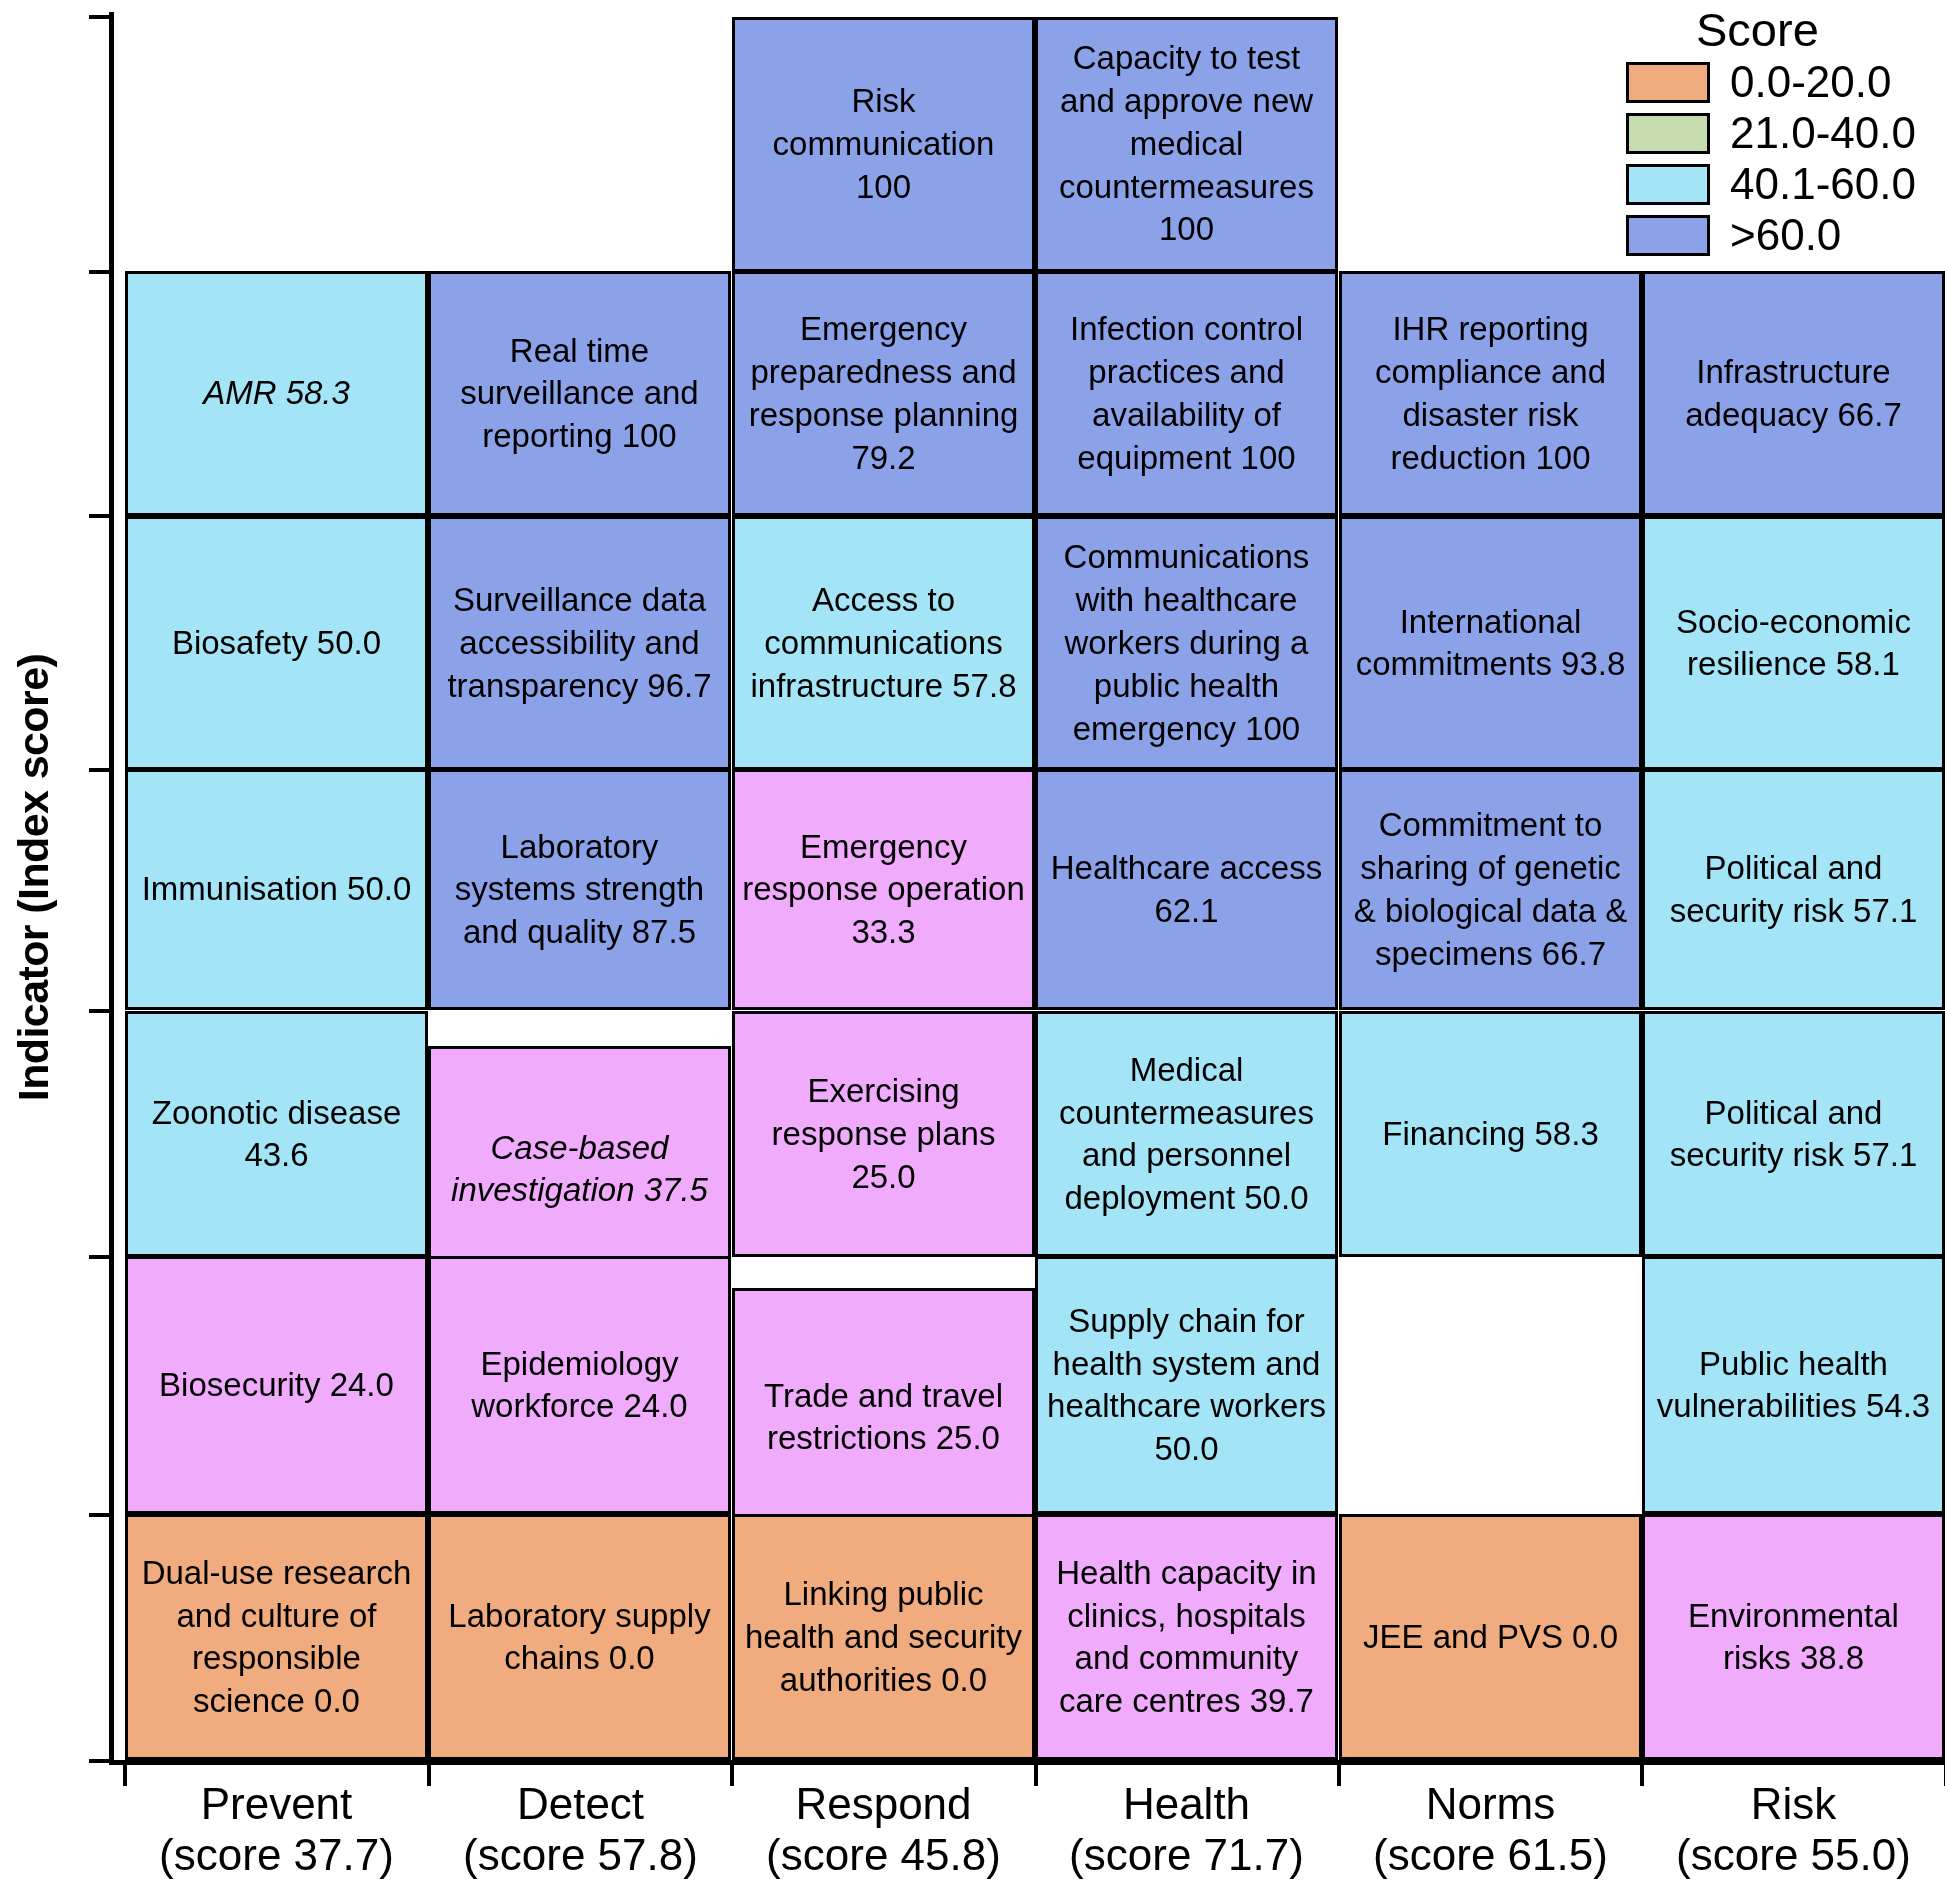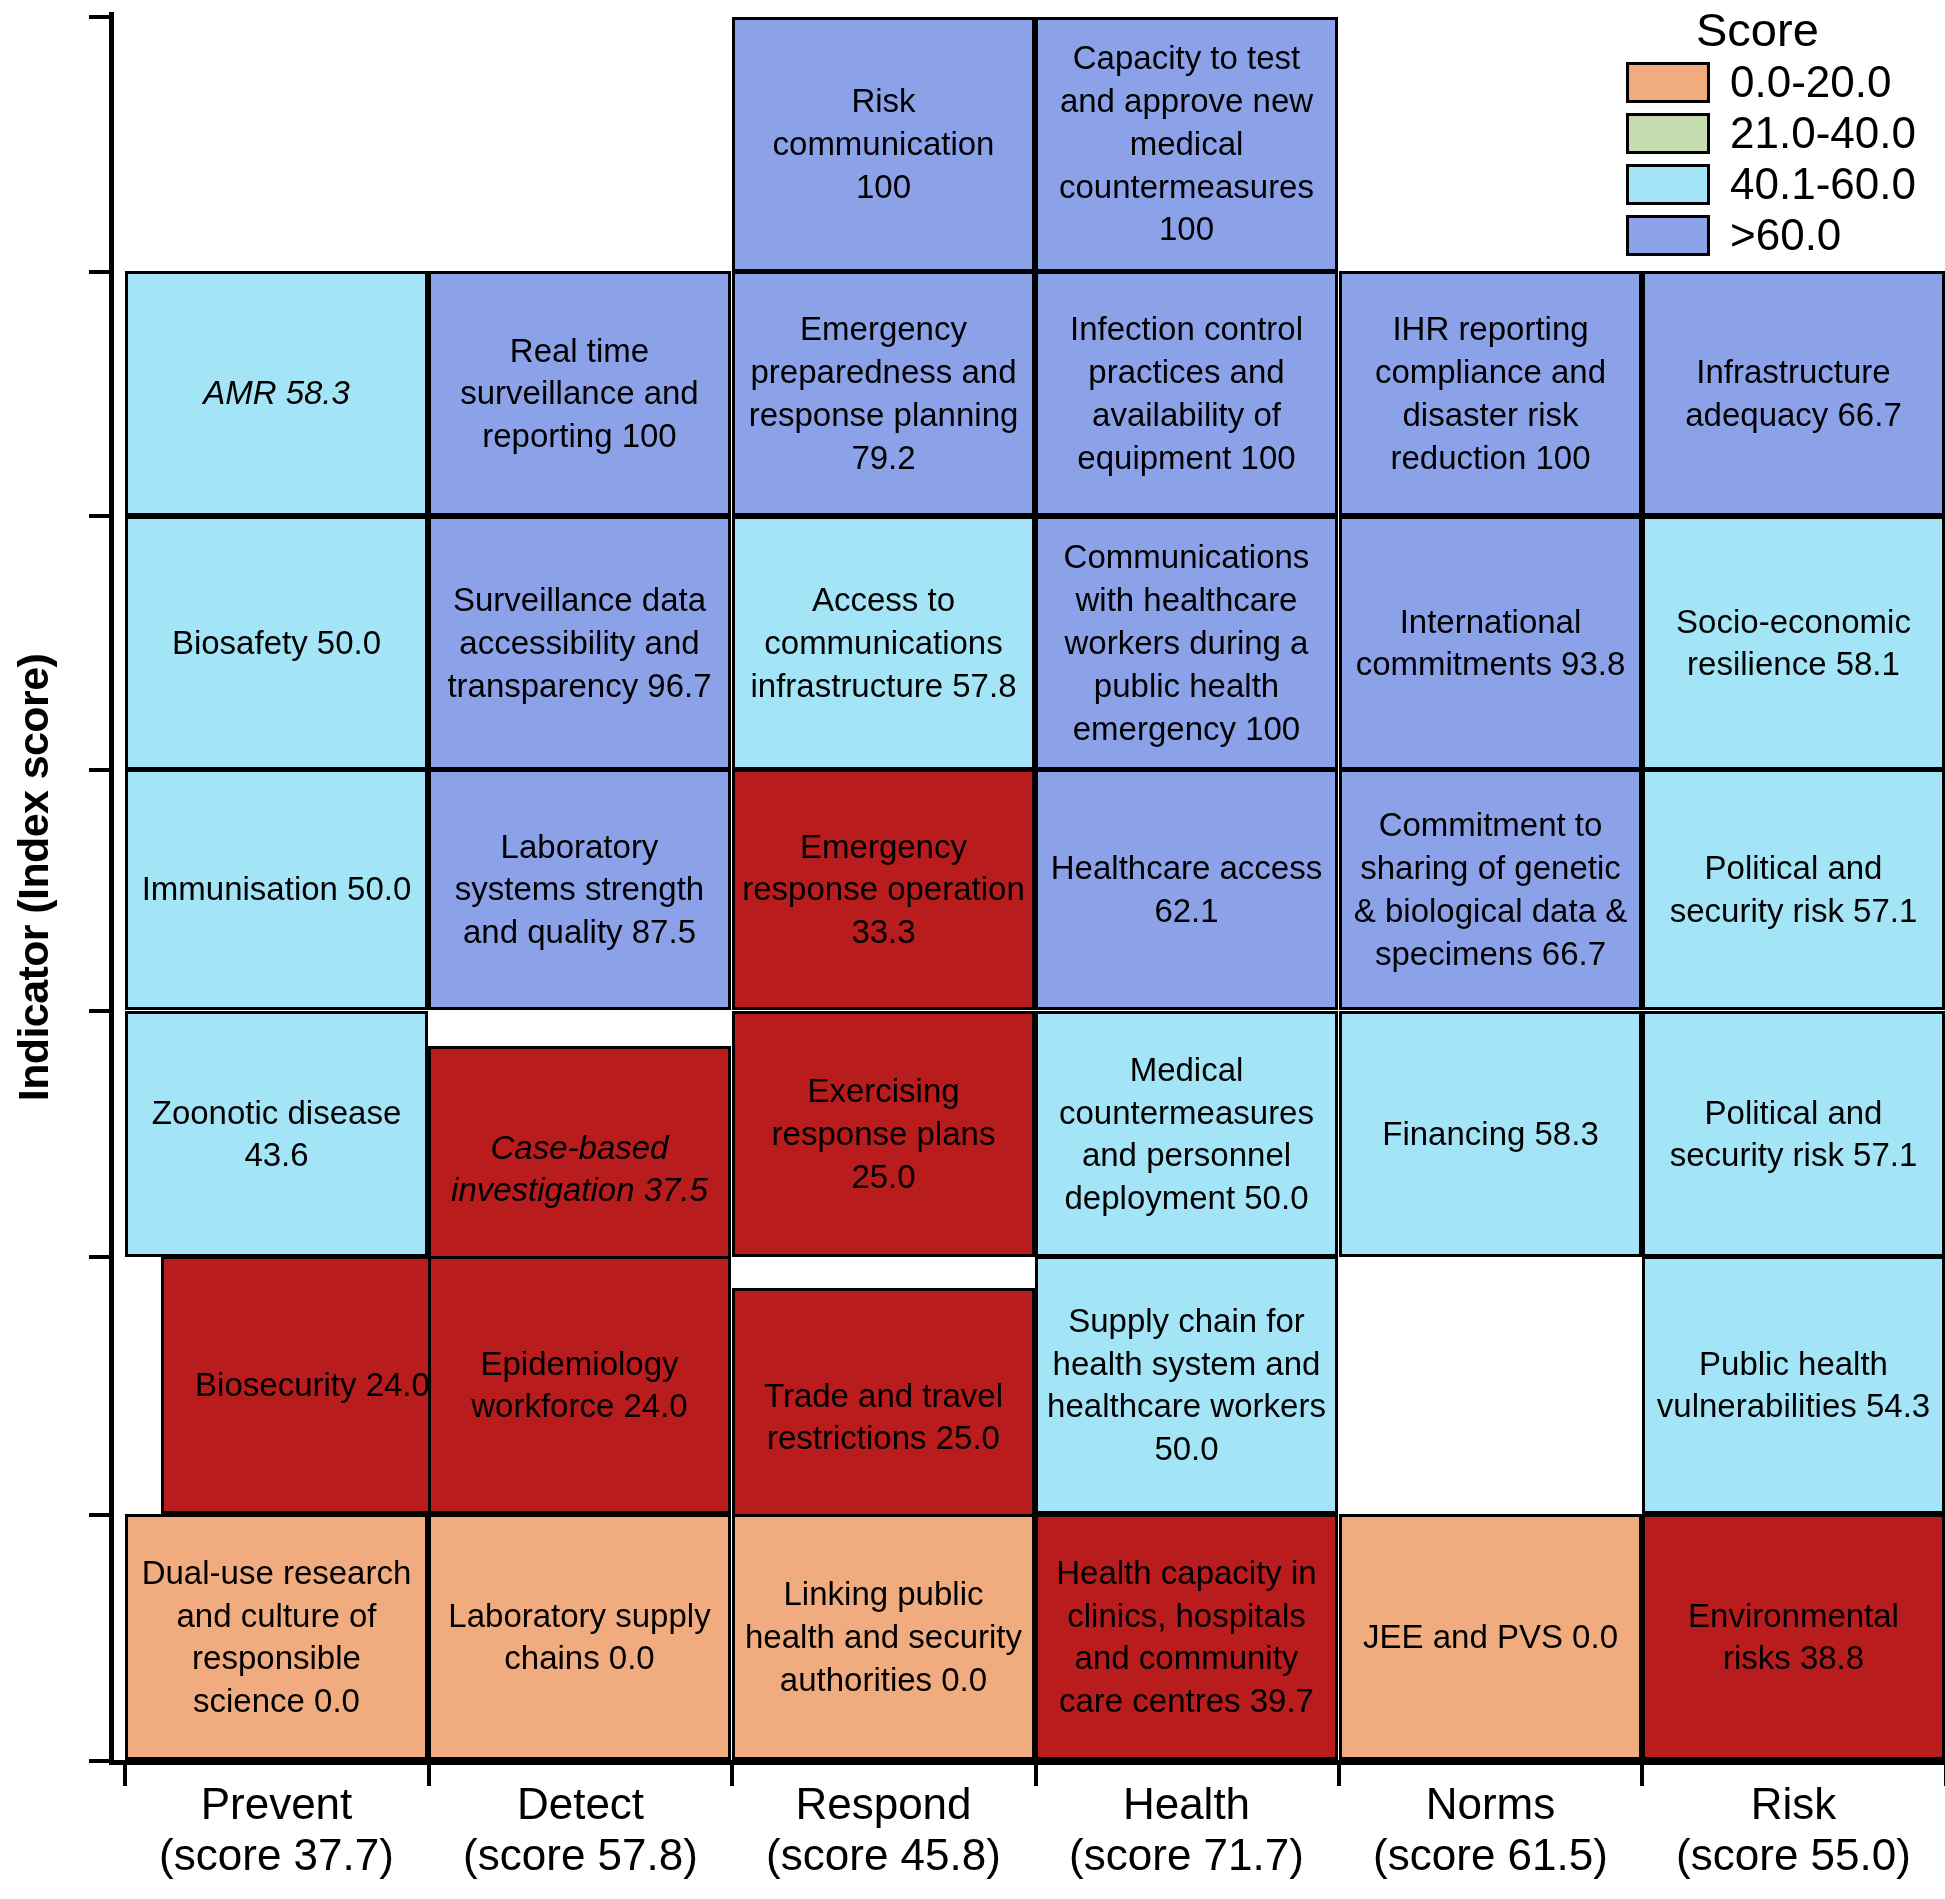--- a/index.html
+++ b/index.html
@@ -49,21 +49,21 @@
     display:flex; align-items:center; justify-content:center;
     text-align:center;
     font-size:33px; line-height:1.30;
     color:#000;
     padding:2.2px 5.5px;
     overflow:hidden;
   }
   .cell span { display:block; width:100%; }
 
   .c-orange { background:#F0AB7E; }
-  .c-green  { background:#b91c1c; }
+  .c-green  { background:#f0abfc; }
   .c-cyan   { background:#A3E4F7; }
   .c-blue   { background:#8CA2E8; }
 
   
   .x-label {
     position:absolute; top:1778px;
     text-align:center;
     font-size:44px; line-height:1.16; color:#000;
     white-space:nowrap;
   }
@@ -119,21 +119,21 @@
       </div>
       <div class="cell c-cyan" style="left: 0px; width: 303px; top: 502px; height: 254px;">
         <span>Biosafety 50.0</span>
       </div>
       <div class="cell c-cyan" style="left: 0px; width: 303px; top: 755px; height: 241px;">
         <span>Immunisation 50.0</span>
       </div>
       <div class="cell c-cyan" style="left: 0px; width: 303px; top: 997px; height: 246px;">
         <span>Zoonotic disease 43.6</span>
       </div>
-      <div class="cell c-green" style="left: 0px; width: 303px; top: 1242px; height: 258px; margin-left: 36px;">
+      <div class="cell c-green" style="left: 0px; width: 303px; top: 1242px; height: 258px;">
         <span>Biosecurity 24.0</span>
       </div>
       <div class="cell c-orange" style="left: 0px; width: 303px; top: 1500px; height: 246px;">
         <span>Dual-use research and culture of responsible science 0.0</span>
       </div>
       <div class="cell c-blue" style="left: 303px; width: 303px; top: 257px; height: 245px;">
         <span>Real time surveillance and reporting 100</span>
       </div>
       <div class="cell c-blue" style="left: 303px; width: 303px; top: 502px; height: 254px;">
         <span>Surveillance data accessibility and transparency 96.7</span>

